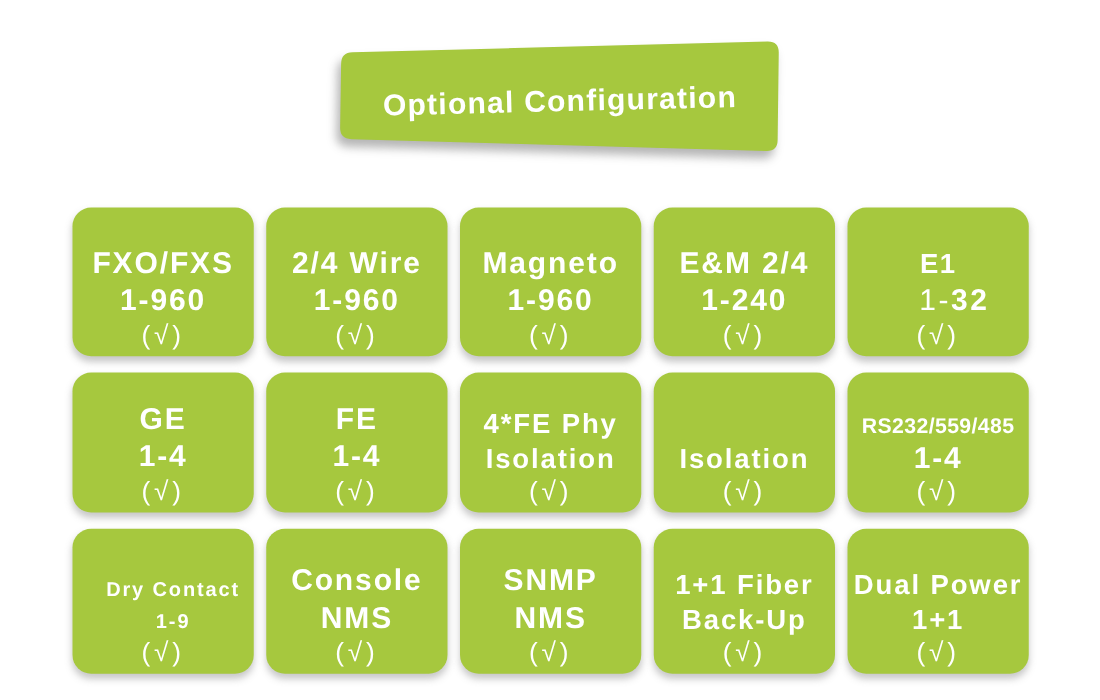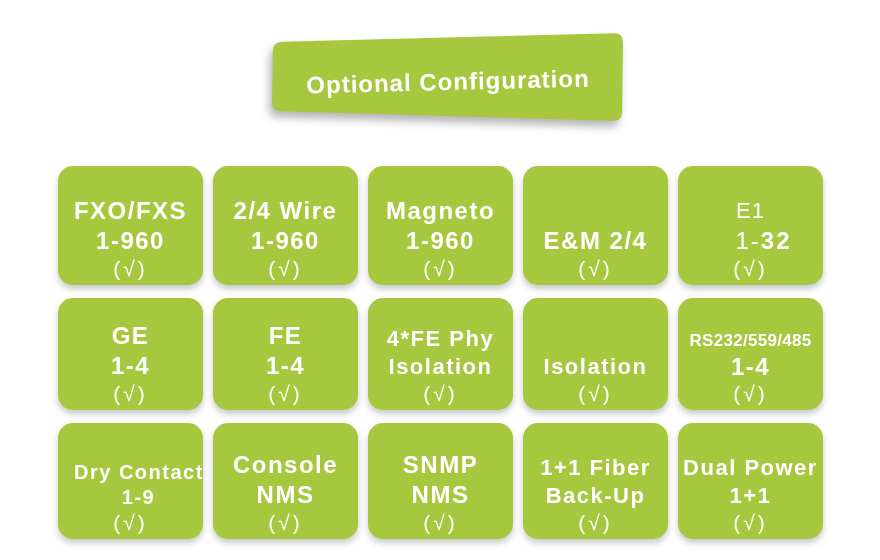--- a/index.html
+++ b/index.html
@@ -31,22 +31,22 @@
     color:#ffffff;
     display:flex;flex-direction:column;justify-content:flex-end;
     text-align:center;overflow:hidden;
   }
   .main{display:flex;flex-direction:column;justify-content:flex-end;}
   .line{font-weight:700;font-size:24px;line-height:30px;letter-spacing:1.5px;white-space:nowrap;}
   .check{font-weight:400;font-size:21px;line-height:26px;letter-spacing:3px;padding-bottom:3px;}
 
   
   .v22 .line{font-size:22px;line-height:28px;}
-  .v20 .line{font-size:20px;line-height:25px;margin-left:16px;}
-  .c-e1 .l1{font-weight:400;font-size:22px;letter-spacing:1px;}
+  .v20 .line{font-size:16px;line-height:25px;margin-left:16px;}
+  .c-e1 .l1{font-weight:700;font-size:22px;letter-spacing:1px;}
   .c-e1 .l2{letter-spacing:2px;padding-left:26px;}
   .c-e1 .pre{font-weight:400;}
   .c-rs232 .l1{font-size:17px;line-height:23px;letter-spacing:0.3px;}
   .c-rs232 .l2{font-size:24px;line-height:29px;}
 </style>
 </head>
 <body>
 
 <div class="stage">
 
@@ -80,20 +80,21 @@
       <div class="main">
         <div class="line l1">Magneto</div>
         <div class="line l2">1-960</div>
       </div>
       <div class="check">(√)</div>
     </div>
 
     <div class="card">
       <div class="main">
         <div class="line l1">E&amp;M 2/4</div>
+        <div class="line l2">1-240</div>
       </div>
       <div class="check">(√)</div>
     </div>
 
     <div class="card c-e1">
       <div class="main">
         <div class="line l1">E1</div>
         <div class="line l2"><span class="pre">1-</span><span>32</span></div>
       </div>
       <div class="check">(√)</div>

